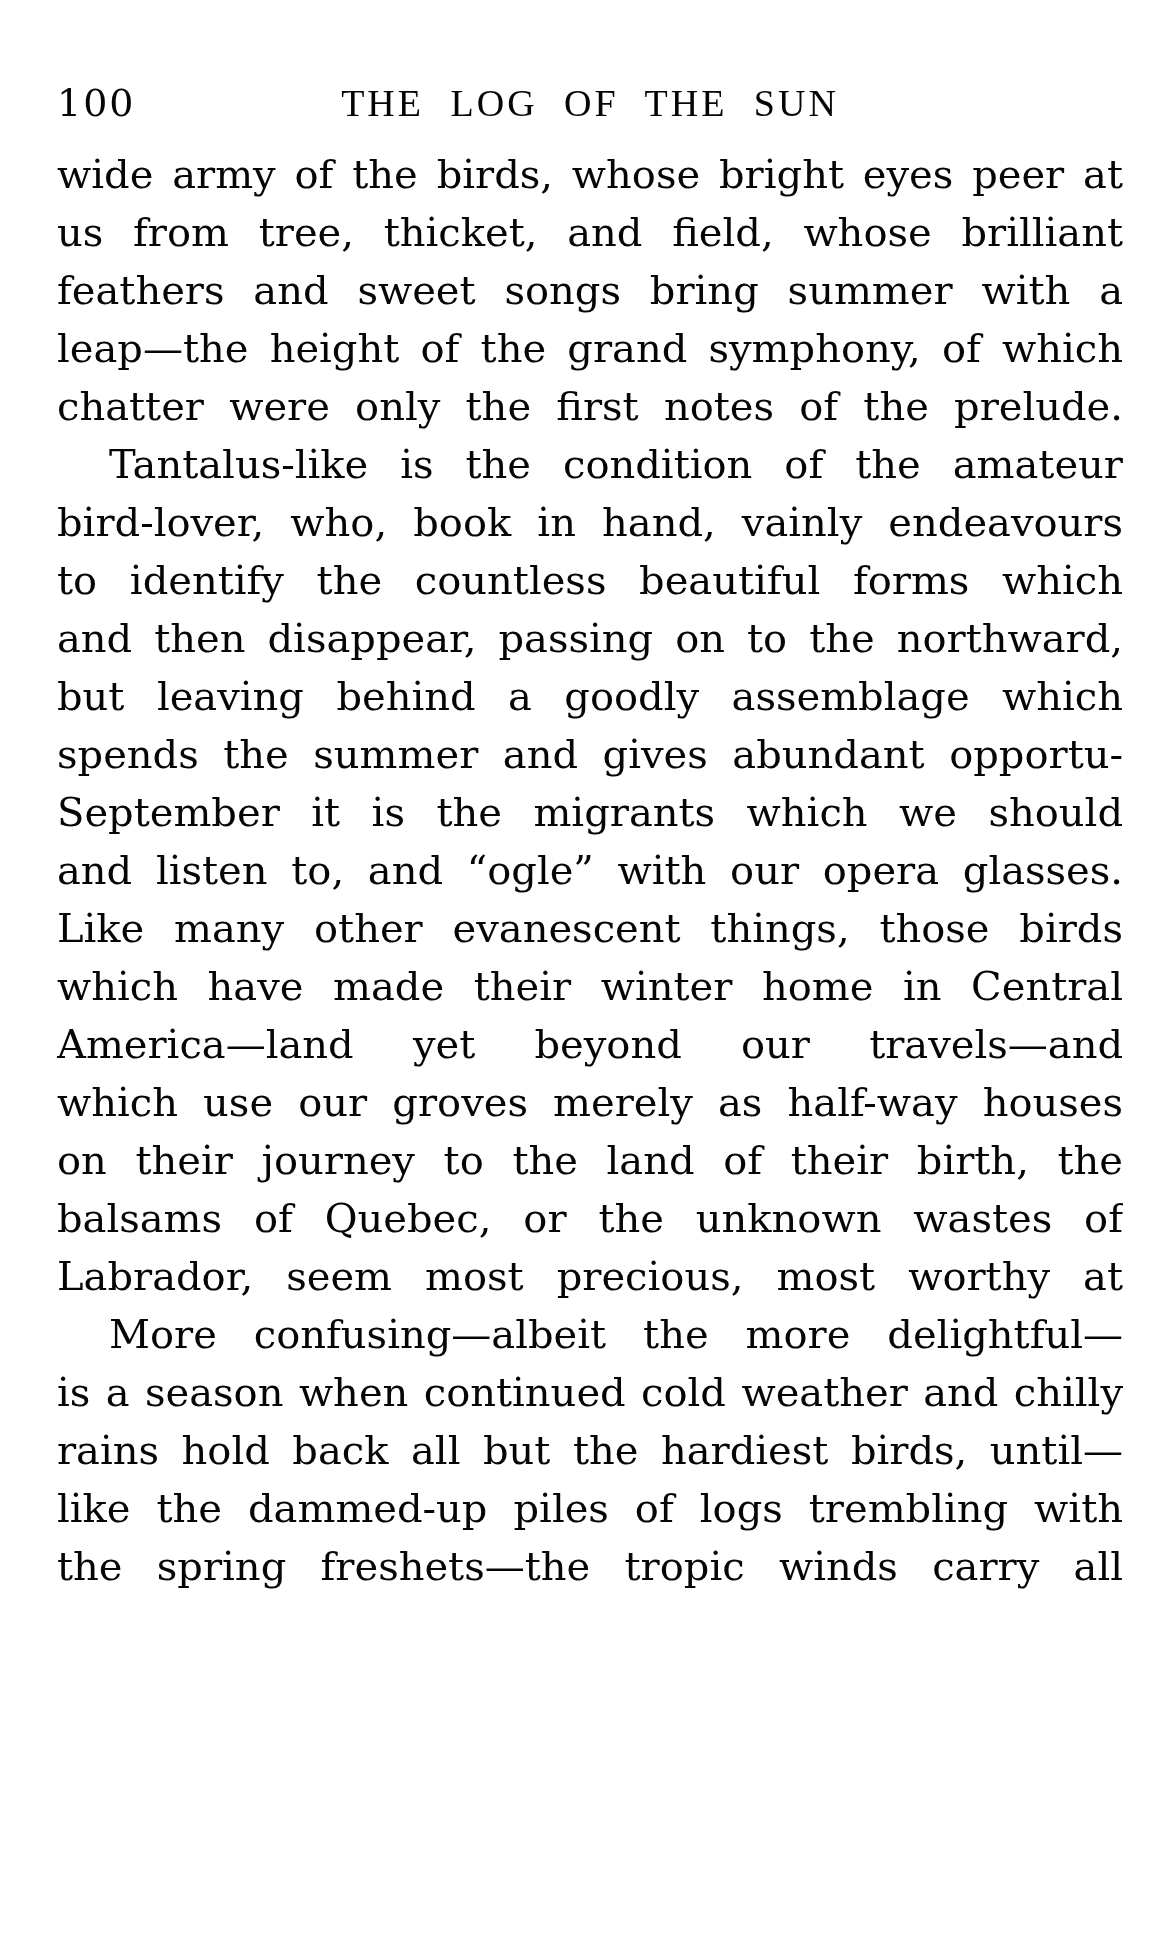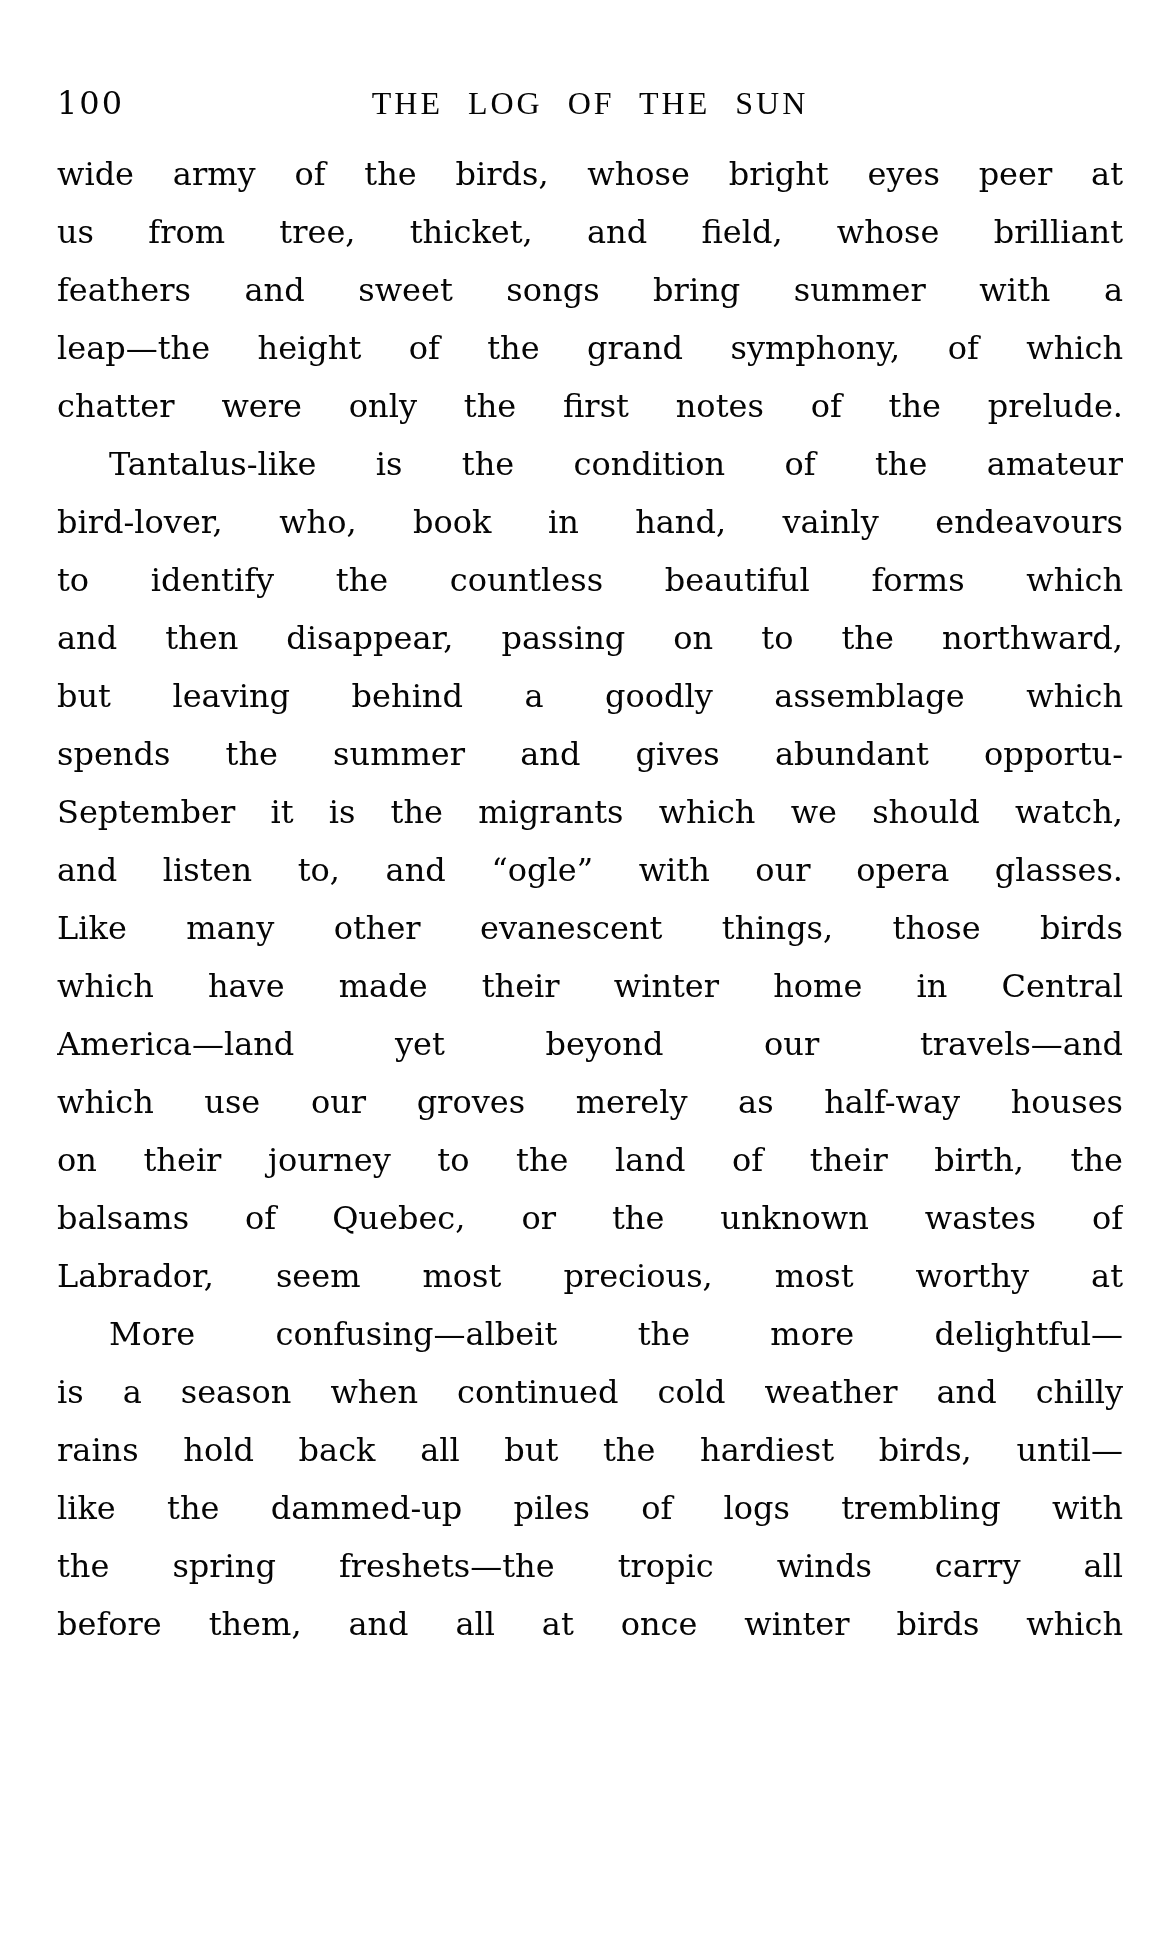--- a/index.html
+++ b/index.html
@@ -15,21 +15,21 @@
     color: #050505;
     font-family: "DejaVu Serif", "Liberation Serif", serif;
     overflow: hidden;
   }
   .running-header {
     position: absolute;
     top: 80px;
     left: 57px;
     width: 1066px;
     height: 46px;
-    font-size: 32px;
+    font-size: 38px;
     line-height: 46px;
   }
   .page-number {
     position: absolute;
     left: 0;
     top: 0;
     letter-spacing: 2px;
   }
   .running-title {
     position: absolute;
@@ -40,21 +40,21 @@
     letter-spacing: 3px;
     word-spacing: 14px;
     white-space: nowrap;
     font-family: Liberation Serif, serif;
   }
   .text-block {
     position: absolute;
     top: 145px;
     left: 57px;
     width: 1066px;
-    font-size: 32px;
+    font-size: 40px;
     line-height: 58px;
   }
   .line {
     height: 58px;
     overflow: hidden;
     text-align: justify;
     text-align-last: justify;
   }
   
   .line:not(.nojust)::after {
@@ -98,15 +98,14 @@
       <div class="line">America—land yet beyond our travels—and</div>
       <div class="line">which use our groves merely as half-way houses</div>
       <div class="line">on their journey to the land of their birth, the</div>
       <div class="line">balsams of Quebec, or the unknown wastes of</div>
       <div class="line">Labrador, seem most precious, most worthy at</div>
       <div class="line indent">More confusing—albeit the more delightful—</div>
       <div class="line">is a season when continued cold weather and chilly</div>
       <div class="line">rains hold back all but the hardiest birds, until—</div>
       <div class="line">like the dammed-up piles of logs trembling with</div>
       <div class="line">the spring freshets—the tropic winds carry all</div>
-      <div class="line">before them, and all at once winter birds which</div>
     </div>
 </div>
 
 </body></html>

